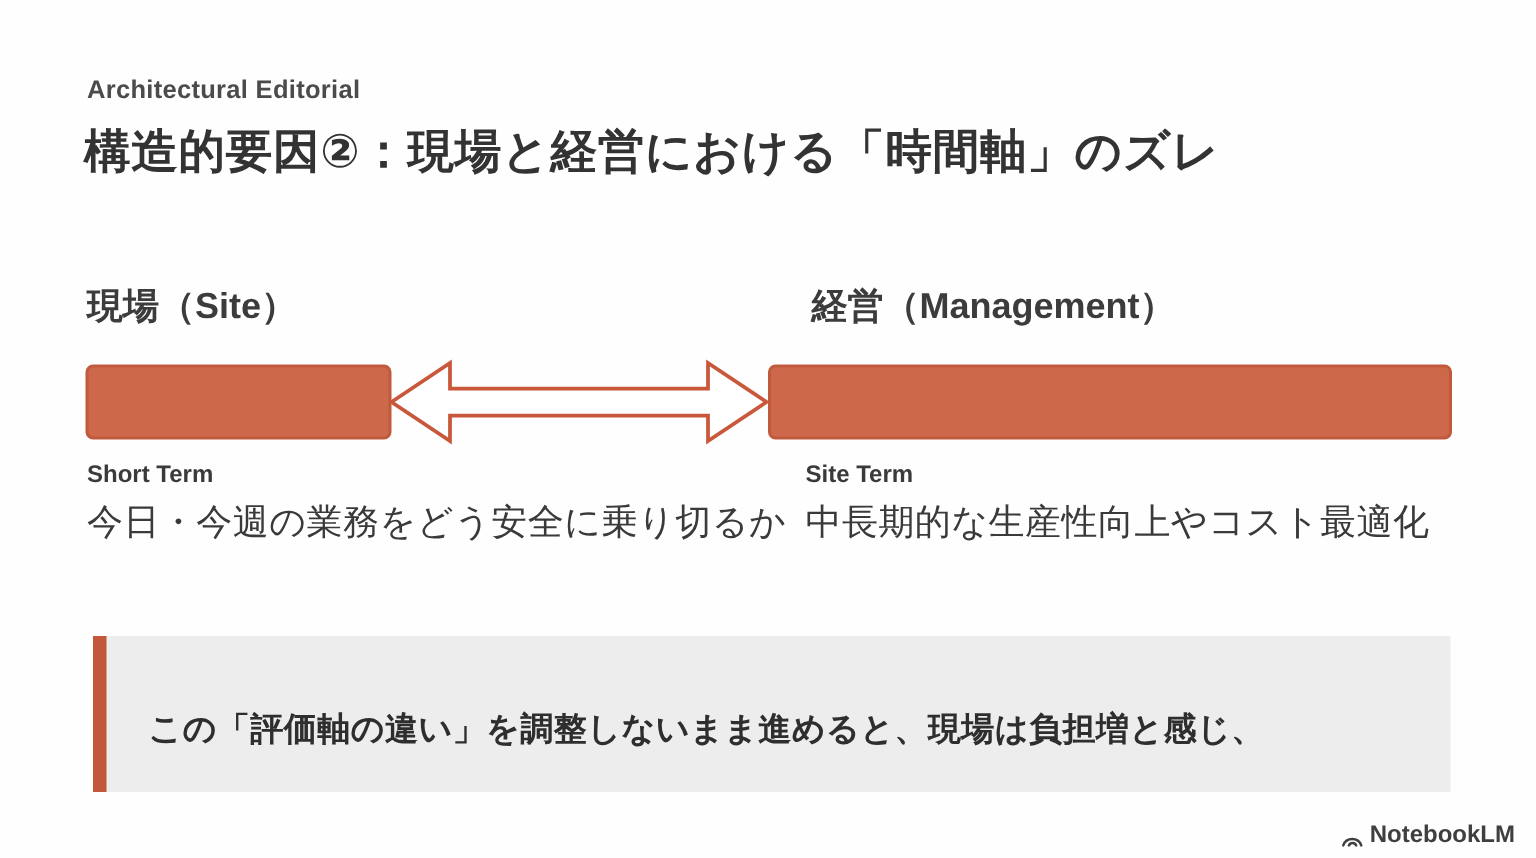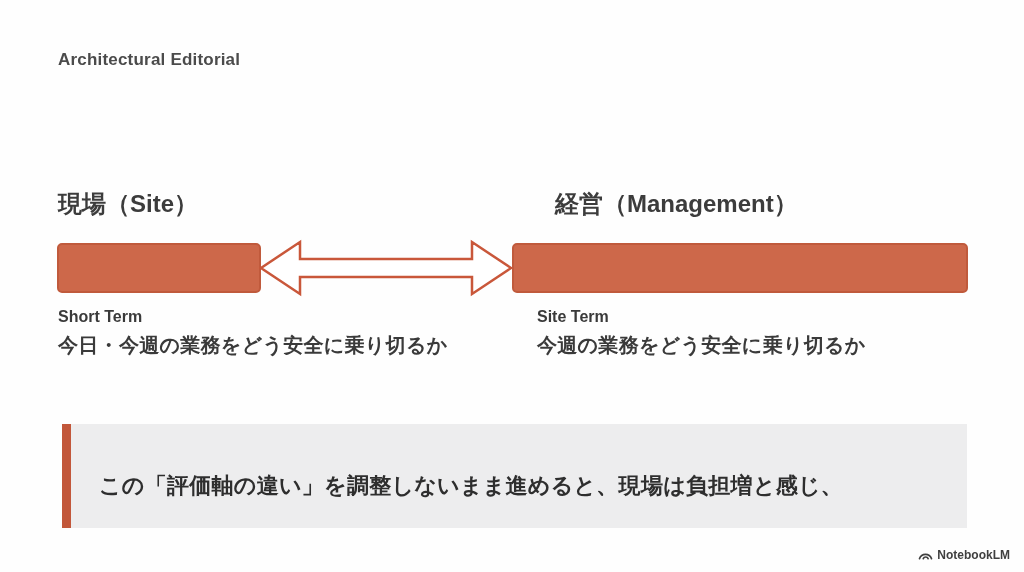--- a/index.html
+++ b/index.html
@@ -21,76 +21,77 @@
     font-size:17px;font-weight:700;color:var(--text_gray);letter-spacing:.2px;
   }
   .title{
     position:absolute;left:56px;top:80px;
     font-size:31px;font-weight:700;color:#333;letter-spacing:.5px;
   }
   .side-label{
     position:absolute;top:188px;font-size:24px;font-weight:700;color:#3c3c3c;
   }
   .side-label.left{left:58px;}
-  .side-label.right{left:555px;}
+  .side-label.right{left:541px;}
   .bar{
     position:absolute;top:243px;height:50px;
     background:var(--bar_fill);border:2px solid var(--bar_border);border-radius:5px;
   }
   .bar.left{left:57px;width:204px;}
   .bar.right{left:512px;width:456px;}
   .gap-label{
     position:absolute;left:258px;top:218px;width:256px;text-align:center;
     font-size:26px;font-weight:700;color:#3f3f3f;letter-spacing:1px;
   }
   .gap-arrow{position:absolute;left:258px;top:238px;width:256px;height:60px;}
   .term-block{position:absolute;top:308px;}
   .term-block.left{left:58px;}
   .term-block.right{left:537px;}
   .term-heading{font-size:16px;font-weight:700;color:#3a3a3a;}
-  .term-desc{margin-top:6px;font-size:20px;font-weight:700;color:#3a3a3a;letter-spacing:.3px;}
+  .term-desc{margin-top:6px;font-size:24px;font-weight:400;color:#3a3a3a;letter-spacing:.3px;}
   .callout{
     position:absolute;left:62px;top:424px;width:905px;height:104px;
     background:var(--callout_bg);border-left:9px solid var(--accent);
     display:flex;flex-direction:column;justify-content:center;
     padding-left:28px;gap:3px;
   }
   .callout p{font-size:22px;font-weight:700;color:#2e2e2e;line-height:32px;letter-spacing:.3px;margin-top:20px;}
   .footer-brand{
     position:absolute;right:14px;top:548px;
-    display:flex;align-items:flex-start;gap:4px;
-    font-size:12px;font-weight:700;color:#3f3f3f;
+    display:flex;align-items:flex-end;gap:4px;
+    font-size:16px;font-weight:700;color:#3f3f3f;
   }
 </style>
 </head>
 <body>
 
 <div class="slide">
 
   <div class="eyebrow">Architectural Editorial</div>
+  <h1 class="title">構造的要因②：現場と経営における「時間軸」のズレ</h1>
 
   <div class="side-label left">現場（Site）</div>
   <div class="side-label right">経営（Management）</div>
 
 
   <div class="bar left"></div>
   <div class="bar right"></div>
 
   <svg class="gap-arrow" viewBox="0 0 256 60" xmlns="http://www.w3.org/2000/svg" aria-hidden="true">
     <path d="M3,30 L42,4 L42,21 L214,21 L214,4 L253,30 L214,56 L214,39 L42,39 L42,56 Z" fill="#ffffff" stroke="#c9573a" stroke-width="2.5" stroke-linejoin="miter"></path>
   </svg>
 
   <div class="term-block left">
     <div class="term-heading">Short Term</div>
     <div class="term-desc">今日・今週の業務をどう安全に乗り切るか</div>
   </div>
 
   <div class="term-block right">
     <div class="term-heading">Site Term</div>
-    <div class="term-desc">今週の業務をどう安全に乗り切るか</div>
+    <div class="term-desc">中長期的な生産性向上やコスト最適化</div>
   </div>
 
   <div class="callout">
     <p>この「評価軸の違い」を調整しないまま進めると、現場は負担増と感じ、</p>
   </div>
 
   <div class="footer-brand">
     <svg width="15" height="13" viewBox="0 0 20 17" aria-hidden="true">
       <path d="M2,14 A8.5,8.5 0 0 1 18,14" fill="none" stroke="#3f3f3f" stroke-width="2.2" stroke-linecap="round"></path>
       <path d="M7,14 A3.5,3.5 0 0 1 13.5,14" fill="none" stroke="#3f3f3f" stroke-width="2.2" stroke-linecap="round"></path>

